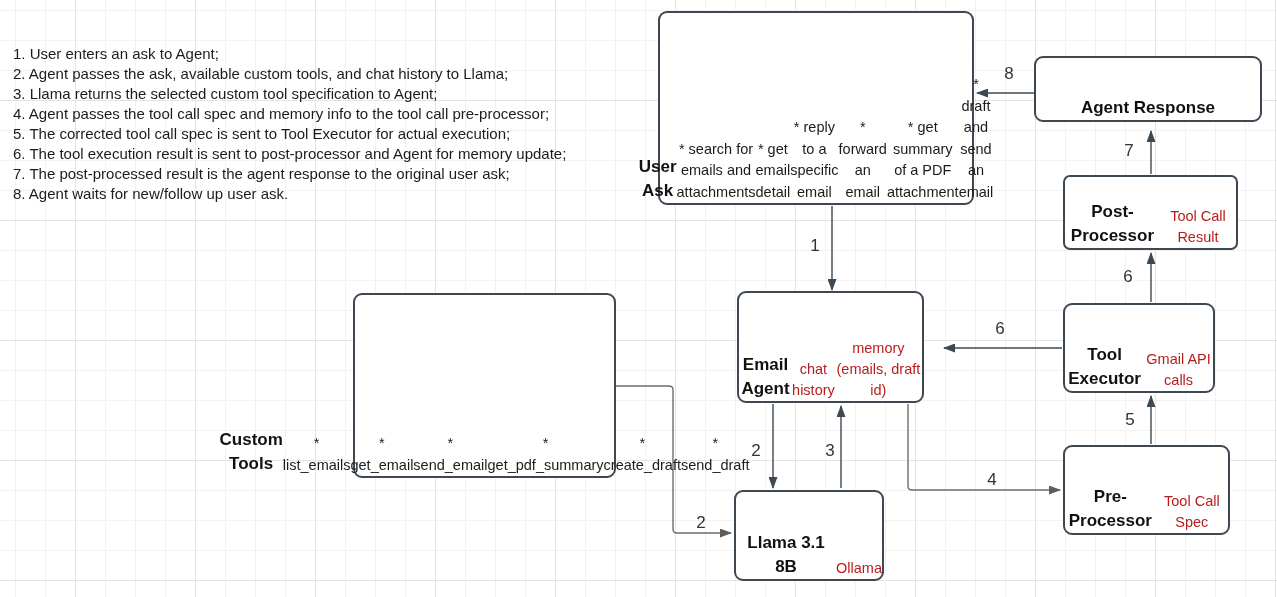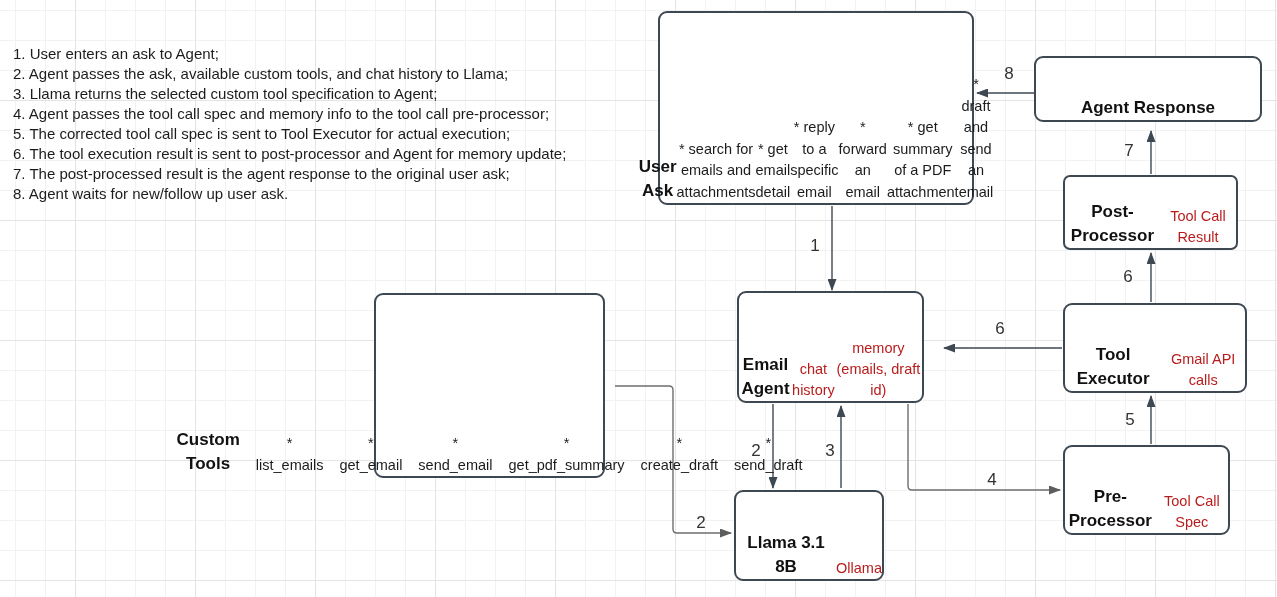--- a/index.html
+++ b/index.html
@@ -109,31 +109,31 @@
 
   <div class="node" style="left:1034px; top:56px; width:228px; height:66px;">
     <div class="node-title">Agent Response</div>
   </div>
 
   <div class="node" style="left:1063px; top:175px; width:175px; height:75px;border-radius:7px;">
     <div class="node-title">Post-Processor</div>
     <div class="node-sub">Tool Call Result</div>
   </div>
 
-  <div class="node" style="left:1063px; top:303px; width:184px; height:90px;">
+  <div class="node" style="left:1063px; top:303px; width:152px; height:90px;">
     <div class="node-title">Tool Executor</div>
     <div class="node-sub">Gmail API calls</div>
   </div>
 
   <div class="node" style="left:1063px; top:445px; width:167px; height:90px;">
     <div class="node-title">Pre-Processor</div>
     <div class="node-sub">Tool Call Spec</div>
   </div>
 
-  <div class="node" style="left:374px; top:293px; width:231px; height:185px;gap:16px;">
+  <div class="node" style="left:353px; top:293px; width:263px; height:185px;">
     <div class="node-title">Custom Tools</div>
     <div class="node-line">* list_emails</div>
     <div class="node-line">* get_email</div>
     <div class="node-line">* send_email</div>
     <div class="node-line">* get_pdf_summary</div>
     <div class="node-line">* create_draft</div>
     <div class="node-line">* send_draft</div>
   </div>
 
   <div class="node" style="left:737px; top:291px; width:187px; height:112px;">

